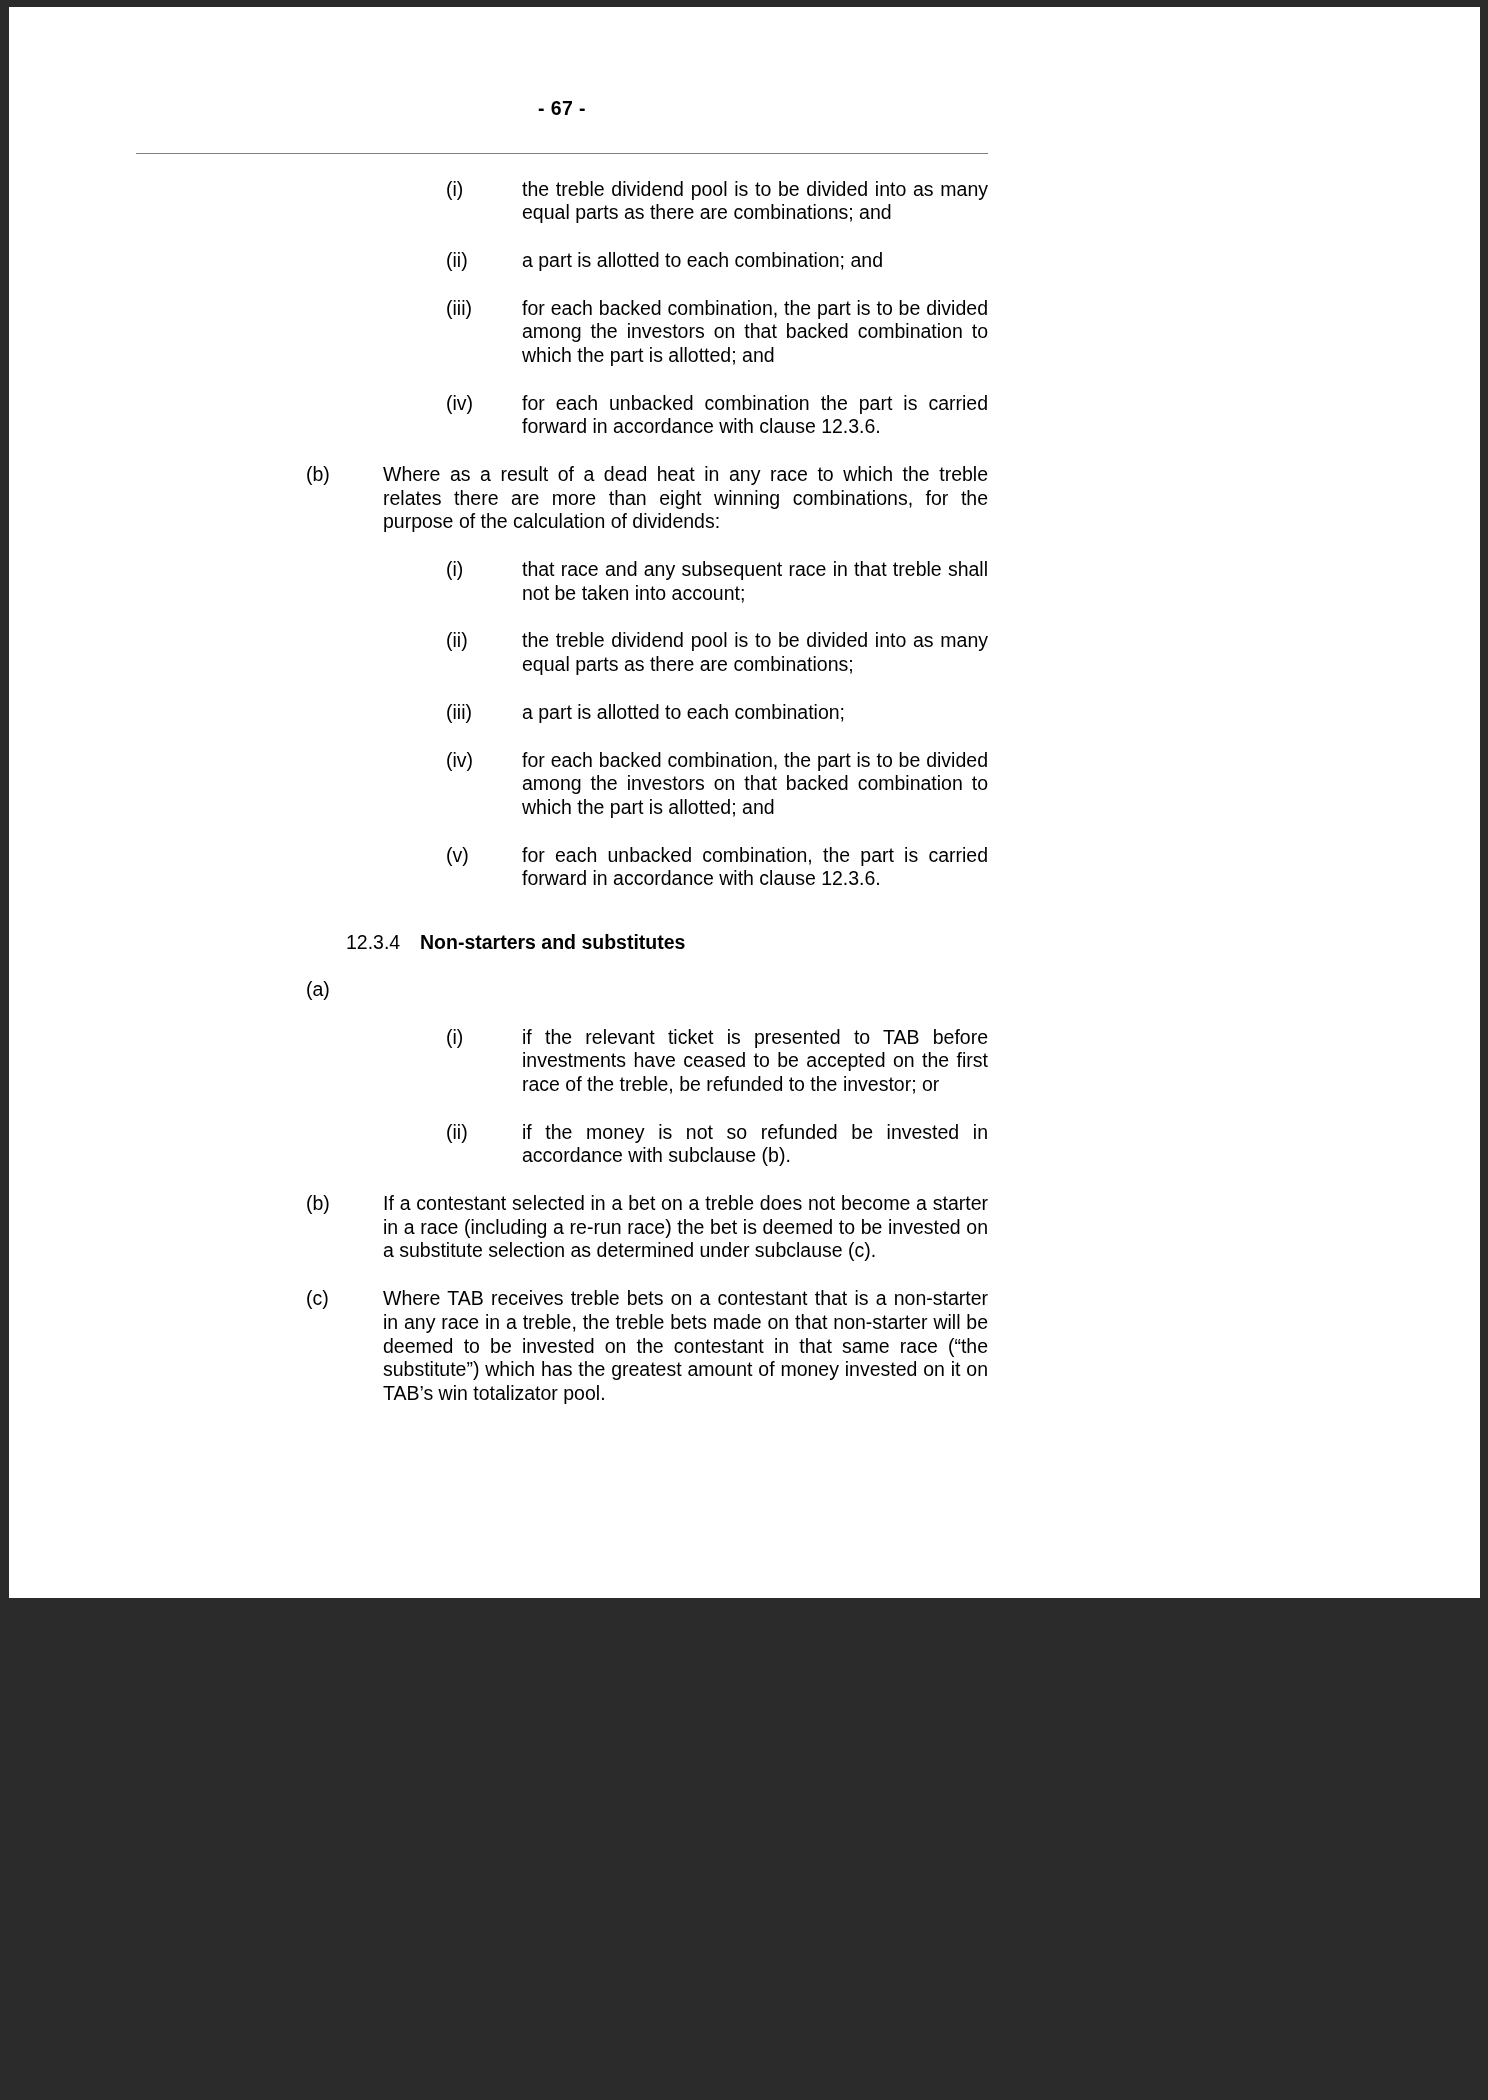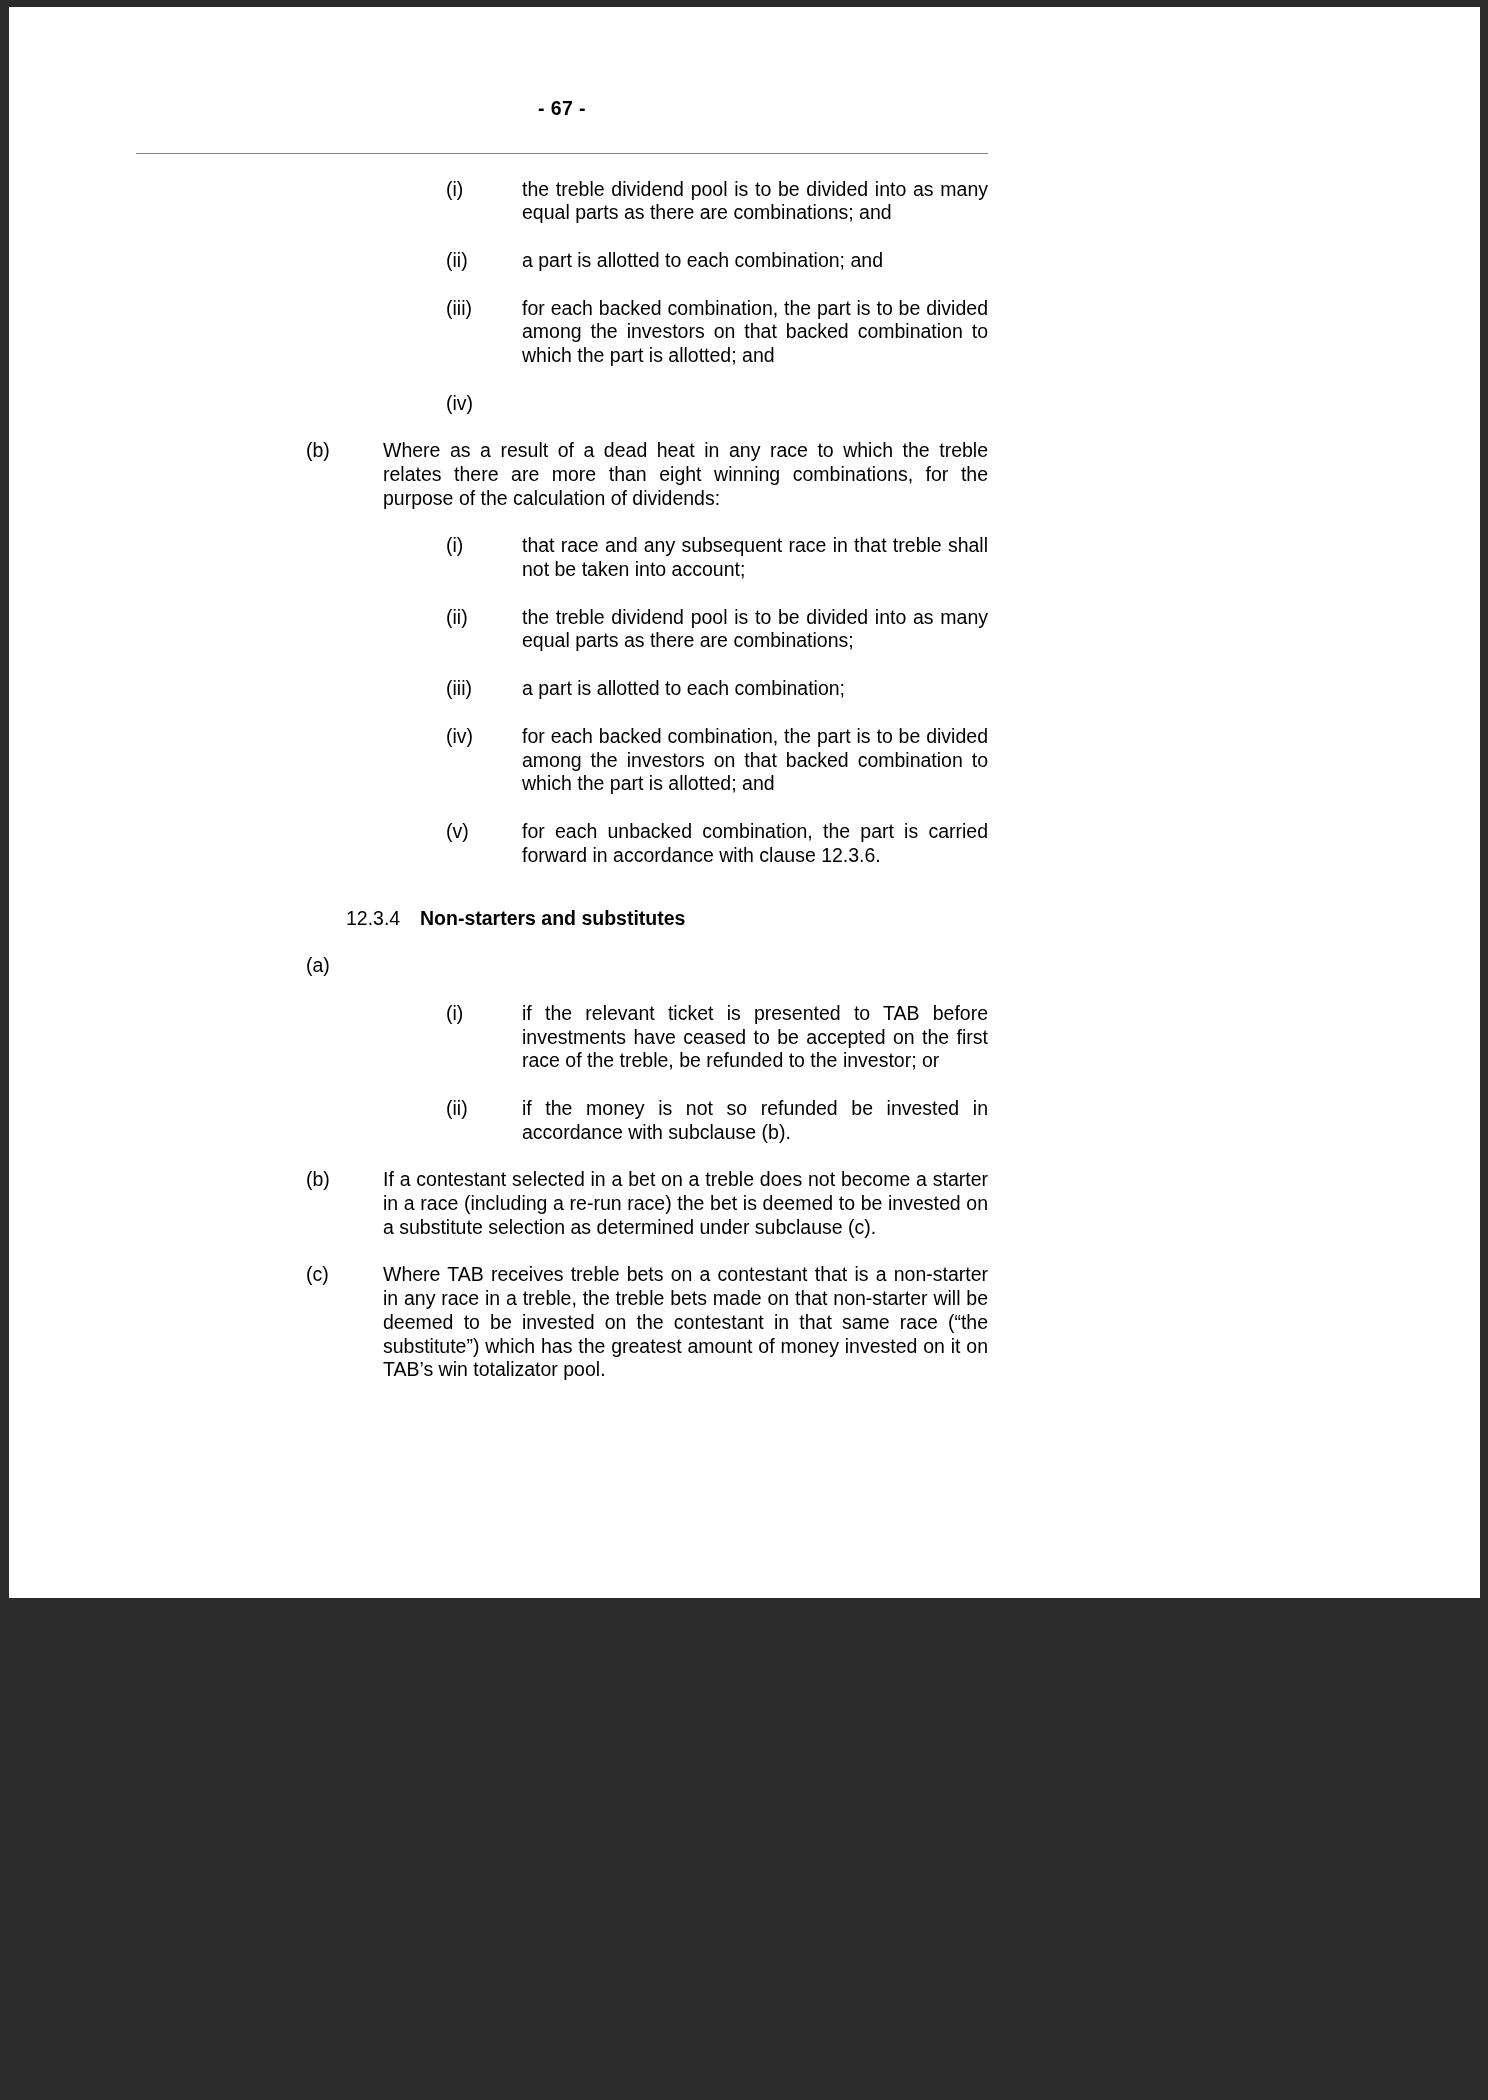--- a/index.html
+++ b/index.html
@@ -148,20 +148,21 @@
         <span class="body">a part is allotted to each combination; and</span>
       </div>
 
       <div class="clause level2">
         <span class="marker">(iii)</span>
         <span class="body">for each backed combination, the part is to be divided among the investors on that backed combination to which the part is allotted; and</span>
       </div>
 
       <div class="clause level2">
         <span class="marker">(iv)</span>
+        <span class="body">for each unbacked combination the part is carried forward in accordance with clause 12.3.6.</span>
       </div>
 
       <div class="clause level1">
         <span class="marker">(b)</span>
         <span class="body">Where as a result of a dead heat in any race to which the treble relates there are more than eight winning combinations, for the purpose of the calculation of dividends:</span>
       </div>
 
       <div class="clause level2">
         <span class="marker">(i)</span>
         <span class="body">that race and any subsequent race in that treble shall not be taken into account;</span>

